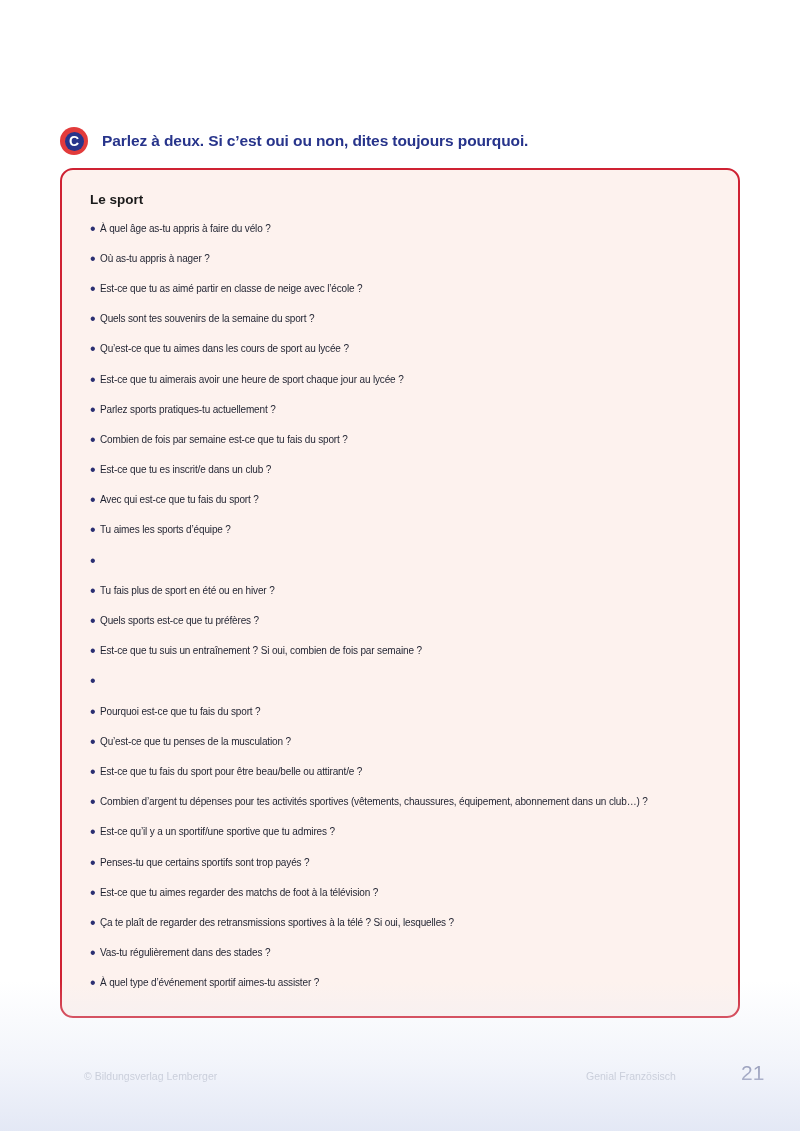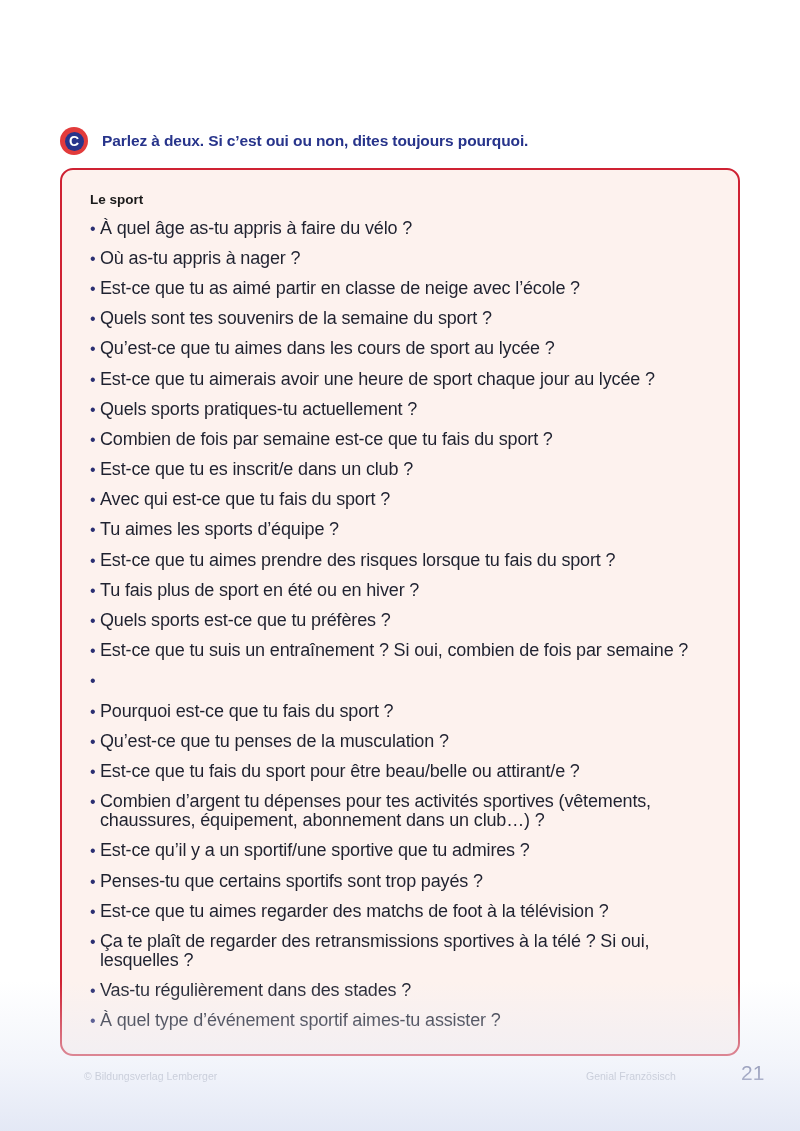--- a/index.html
+++ b/index.html
@@ -113,21 +113,21 @@
     width: 18px;
     color: #2b2f72;
     font-size: 16px;
     line-height: 19px;
     text-align: left;
     padding-left: 8px;
     box-sizing: border-box;
   }
   .q-text {
     color: #1f2230;
-    font-size: 18px;
+    font-size: 10px;
     line-height: 19px;
     letter-spacing: -0.15px;
   }
 
   
   .footer {
     position: absolute;
     left: 0;
     right: 0;
     top: 1068px;
@@ -194,41 +194,40 @@
         <li class="q-item">
           <span class="q-bullet">•</span>
           <span class="q-text">Qu’est-ce que tu aimes dans les cours de sport au lycée ?</span>
         </li>
         <li class="q-item">
           <span class="q-bullet">•</span>
           <span class="q-text">Est-ce que tu aimerais avoir une heure de sport chaque jour au lycée ?</span>
         </li>
         <li class="q-item">
           <span class="q-bullet">•</span>
-          <span class="q-text">Quels sports pratiques-tu actuellement ?</span>
+          <span class="q-text">Parlez sports pratiques-tu actuellement ?</span>
         </li>
         <li class="q-item">
           <span class="q-bullet">•</span>
           <span class="q-text">Combien de fois par semaine est-ce que tu fais du sport ?</span>
         </li>
         <li class="q-item">
           <span class="q-bullet">•</span>
           <span class="q-text">Est-ce que tu es inscrit/e dans un club ?</span>
         </li>
         <li class="q-item">
           <span class="q-bullet">•</span>
           <span class="q-text">Avec qui est-ce que tu fais du sport ?</span>
         </li>
         <li class="q-item">
           <span class="q-bullet">•</span>
           <span class="q-text">Tu aimes les sports d’équipe ?</span>
         </li>
         <li class="q-item">
           <span class="q-bullet">•</span>
-          <span class="q-text">Est-ce que tu aimes prendre des risques lorsque tu fais du sport ?</span>
         </li>
         <li class="q-item">
           <span class="q-bullet">•</span>
           <span class="q-text">Tu fais plus de sport en été ou en hiver ?</span>
         </li>
         <li class="q-item">
           <span class="q-bullet">•</span>
           <span class="q-text">Quels sports est-ce que tu préfères ?</span>
         </li>
         <li class="q-item">

